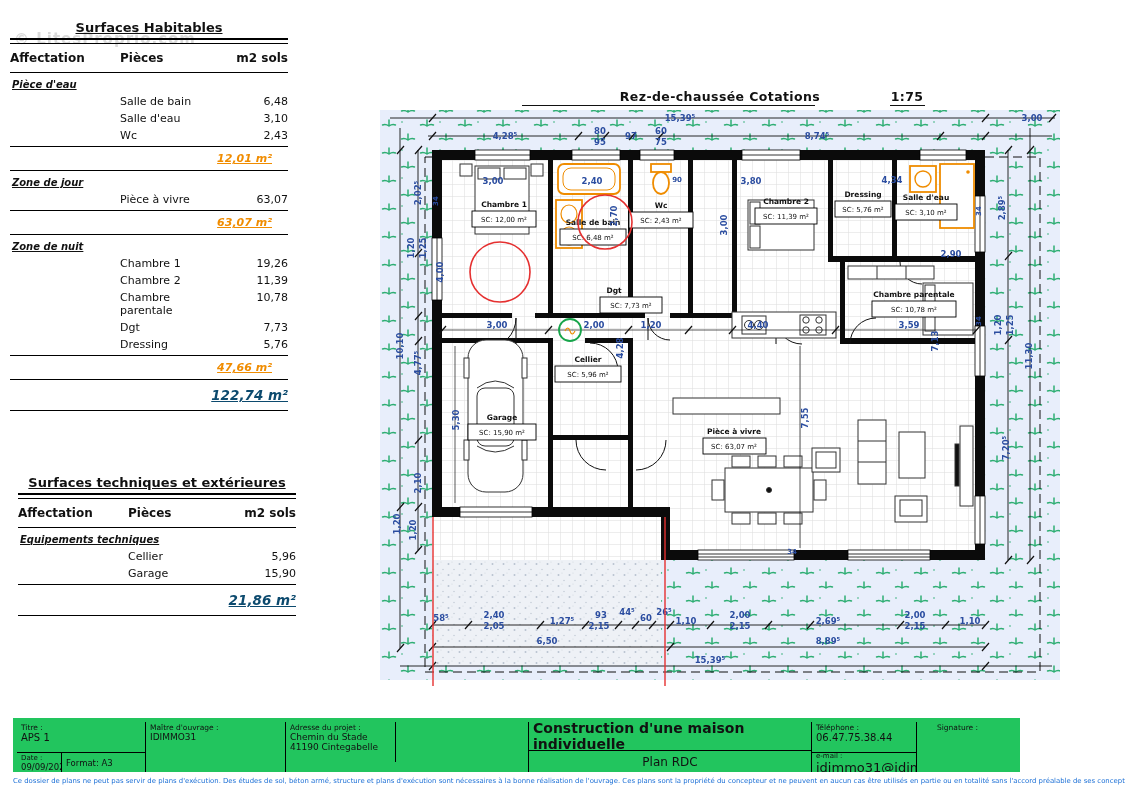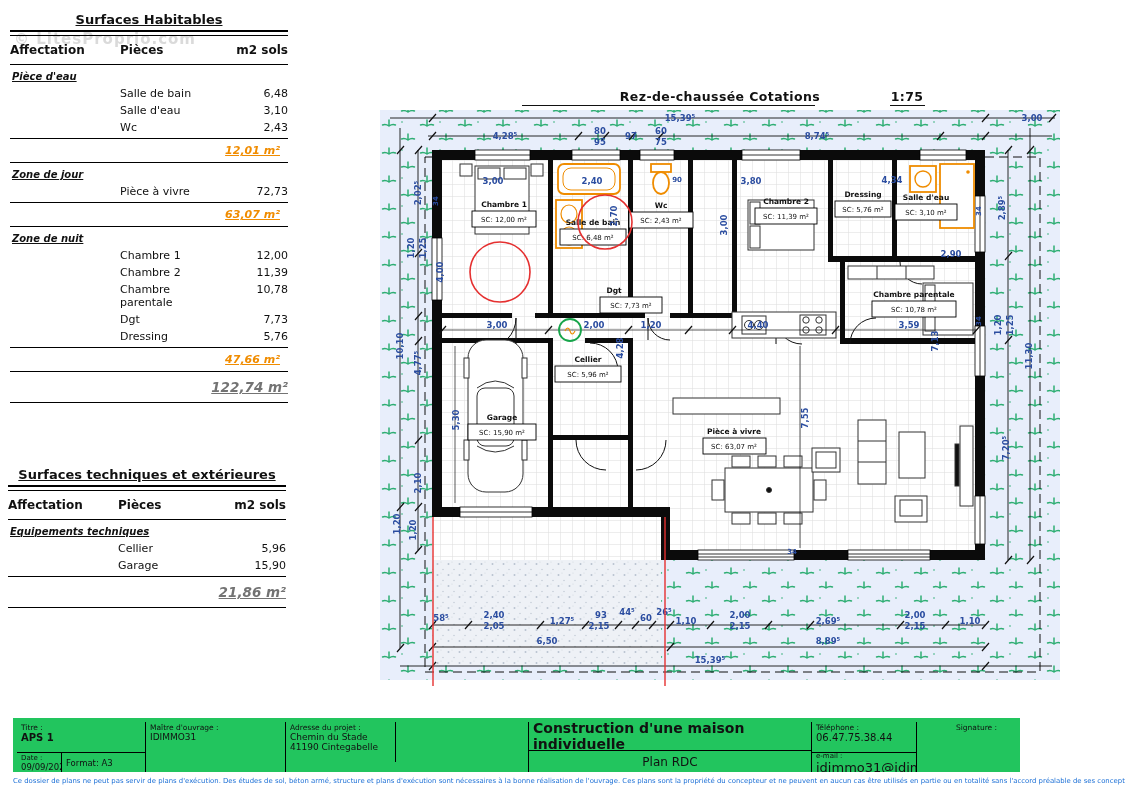--- a/index.html
+++ b/index.html
@@ -3,32 +3,32 @@
 <meta charset="utf-8">
 <style>
   html,body{margin:0;padding:0;}
   body{width:1130px;height:800px;position:relative;background:#ffffff;
        font-family:"DejaVu Sans",sans-serif;color:#111;}
   .page{position:absolute;left:0;top:0;width:1130px;height:800px;background:#fff;overflow:hidden;}
 
   
   .tbl{position:absolute;width:278px;}
   #tbl-hab{left:10px;top:8px;}
-  #tbl-tech{left:8px;top:463px;}
-  .tbl-title{text-align:center;font-size:13px;font-weight:600;text-decoration:underline;margin:4px 0 3px 0;}
+  #tbl-tech{left:18px;top:463px;}
+  .tbl-title{text-align:center;font-size:13px;font-weight:600;text-decoration:underline;margin:12px 0 3px 0;}
   .dblrule{border-top:2px solid #000;border-bottom:1px solid #000;height:3px;margin-bottom:7px;}
   .hdr{display:flex;font-weight:bold;font-size:12px;margin:2px 0 7px 0;}
   .hdr .h1{width:110px;}.hdr .h2{flex:1;}.hdr .h3{width:70px;text-align:right;}
   .rule{border-top:1.6px solid #000;margin:3px 0;}
   .sec{font-style:italic;font-size:10px;font-weight:600;text-decoration:underline;margin:6px 0 5px 2px;}
   .trow{display:flex;font-size:11px;margin:4px 0;}
   .trow .c1{width:110px;}.trow .c2{flex:1;}.trow .c3{width:70px;text-align:right;}
   .subtotal{color:#f08c00;font-style:italic;font-weight:bold;font-size:11px;text-align:right;
-            text-decoration:underline;margin:5px 8px;}
-  .total{color:#737373;font-style:italic;font-weight:bold;font-size:13.5px;text-align:right;
+            text-decoration:underline;margin:5px 16px;}
+  .total{color:#0c4a6e;font-style:italic;font-weight:bold;font-size:13.5px;text-align:right;
          text-decoration:underline;margin:7px 0;}
   .watermark{position:absolute;left:14px;top:30px;font-size:15px;font-weight:bold;color:#bdbdbd;
              opacity:.55;letter-spacing:1px;}
 
   
   #plan{position:absolute;left:380px;top:88px;}
   .pt{font-size:12.5px;font-weight:600;fill:#111;letter-spacing:.4px;}
   .rn{font-size:7.5px;font-weight:600;fill:#111;text-anchor:middle;}
   .sc{font-size:7px;fill:#111;text-anchor:middle;}
   .d{font-size:8.5px;fill:#2b4da0;text-anchor:middle;font-weight:600;}
@@ -81,31 +81,31 @@
         <span class="c3">2,43</span>
       </div>
     <div class="rule"></div>
     <div class="subtotal">12,01 m²</div>
     <div class="rule"></div>
 
     <div class="sec">Zone de jour</div>
     <div class="trow">
         <span class="c1"></span>
         <span class="c2">Pièce à vivre</span>
-        <span class="c3">72,73</span>
+        <span class="c3">63,07</span>
       </div>
     <div class="rule"></div>
     <div class="subtotal">63,07 m²</div>
     <div class="rule"></div>
 
     <div class="sec">Zone de nuit</div>
     <div class="trow">
         <span class="c1"></span>
         <span class="c2">Chambre 1</span>
-        <span class="c3">12,00</span>
+        <span class="c3">19,26</span>
       </div>
     <div class="trow">
         <span class="c1"></span>
         <span class="c2">Chambre 2</span>
         <span class="c3">11,39</span>
       </div>
     <div class="trow">
         <span class="c1"></span>
         <span class="c2" style="width:95px;flex:none">Chambre parentale</span>
         <span class="c3" style="flex:1">10,78</span>
@@ -514,21 +514,21 @@
       <text class="pt" x="340" y="13" text-anchor="middle">Rez-de-chaussée Cotations</text>
       <line x1="142" y1="17.5" x2="435" y2="17.5" stroke="#111" stroke-width="1.2"></line>
       <text class="pt" x="527" y="13" text-anchor="middle">1:75</text>
       <line x1="510" y1="17.5" x2="545" y2="17.5" stroke="#111" stroke-width="1.2"></line>
     </g>
   </svg>
 
   <div class="tb">
     <div class="cell br bb" style="left:0;top:0;width:129px;height:31px;">
       <div class="lab">Titre :</div>
-      <div class="val" style="font-weight:bold;font-size:10px;">APS 1</div>
+      <div class="val" style="font-weight:normal;font-size:10px;">APS 1</div>
     </div>
     <div class="cell br" style="left:0;top:31px;width:45px;height:19px;">
       <div class="lab" style="font-size:7px;">Date :</div>
       <div class="val" style="font-size:8.5px;">09/09/2022</div>
     </div>
     <div class="cell br" style="left:45px;top:31px;width:84px;height:19px;display:flex;align-items:center;">
       <div class="val" style="font-size:8.5px;">Format: A3</div>
     </div>
     <div class="cell br" style="left:129px;top:0;width:140px;height:50px;">
       <div class="lab">Maître d'ouvrage :</div>
@@ -547,20 +547,20 @@
       <span>Construction d'une maison individuelle</span>
     </div>
     <div class="cell br bb" style="left:795px;top:0;width:105px;height:31px;">
       <div class="lab">Téléphone :</div>
       <div class="val" style="font-size:10px;">06.47.75.38.44</div>
     </div>
     <div class="cell br" style="left:795px;top:29px;width:105px;height:21px;">
       <div class="lab" style="font-size:7px;">e-mail :</div>
       <div class="val" style="font-size:13px;">idimmo31@idimmo.net</div>
     </div>
-    <div class="cell" style="left:935px;top:0;width:103px;height:50px;">
+    <div class="cell" style="left:916px;top:0;width:103px;height:50px;">
       <div class="lab">Signature :</div>
     </div>
   </div>
 
   <div class="disclaimer">Ce dossier de plans ne peut pas servir de plans d'exécution. Des études de sol, béton armé, structure et plans d'exécution sont nécessaires à la bonne réalisation de l'ouvrage. Ces plans sont la propriété du concepteur et ne peuvent en aucun cas être utilisés en partie ou en totalité sans l'accord préalable de ses concepteurs.</div>
 
 </div>
 
 </body></html>

